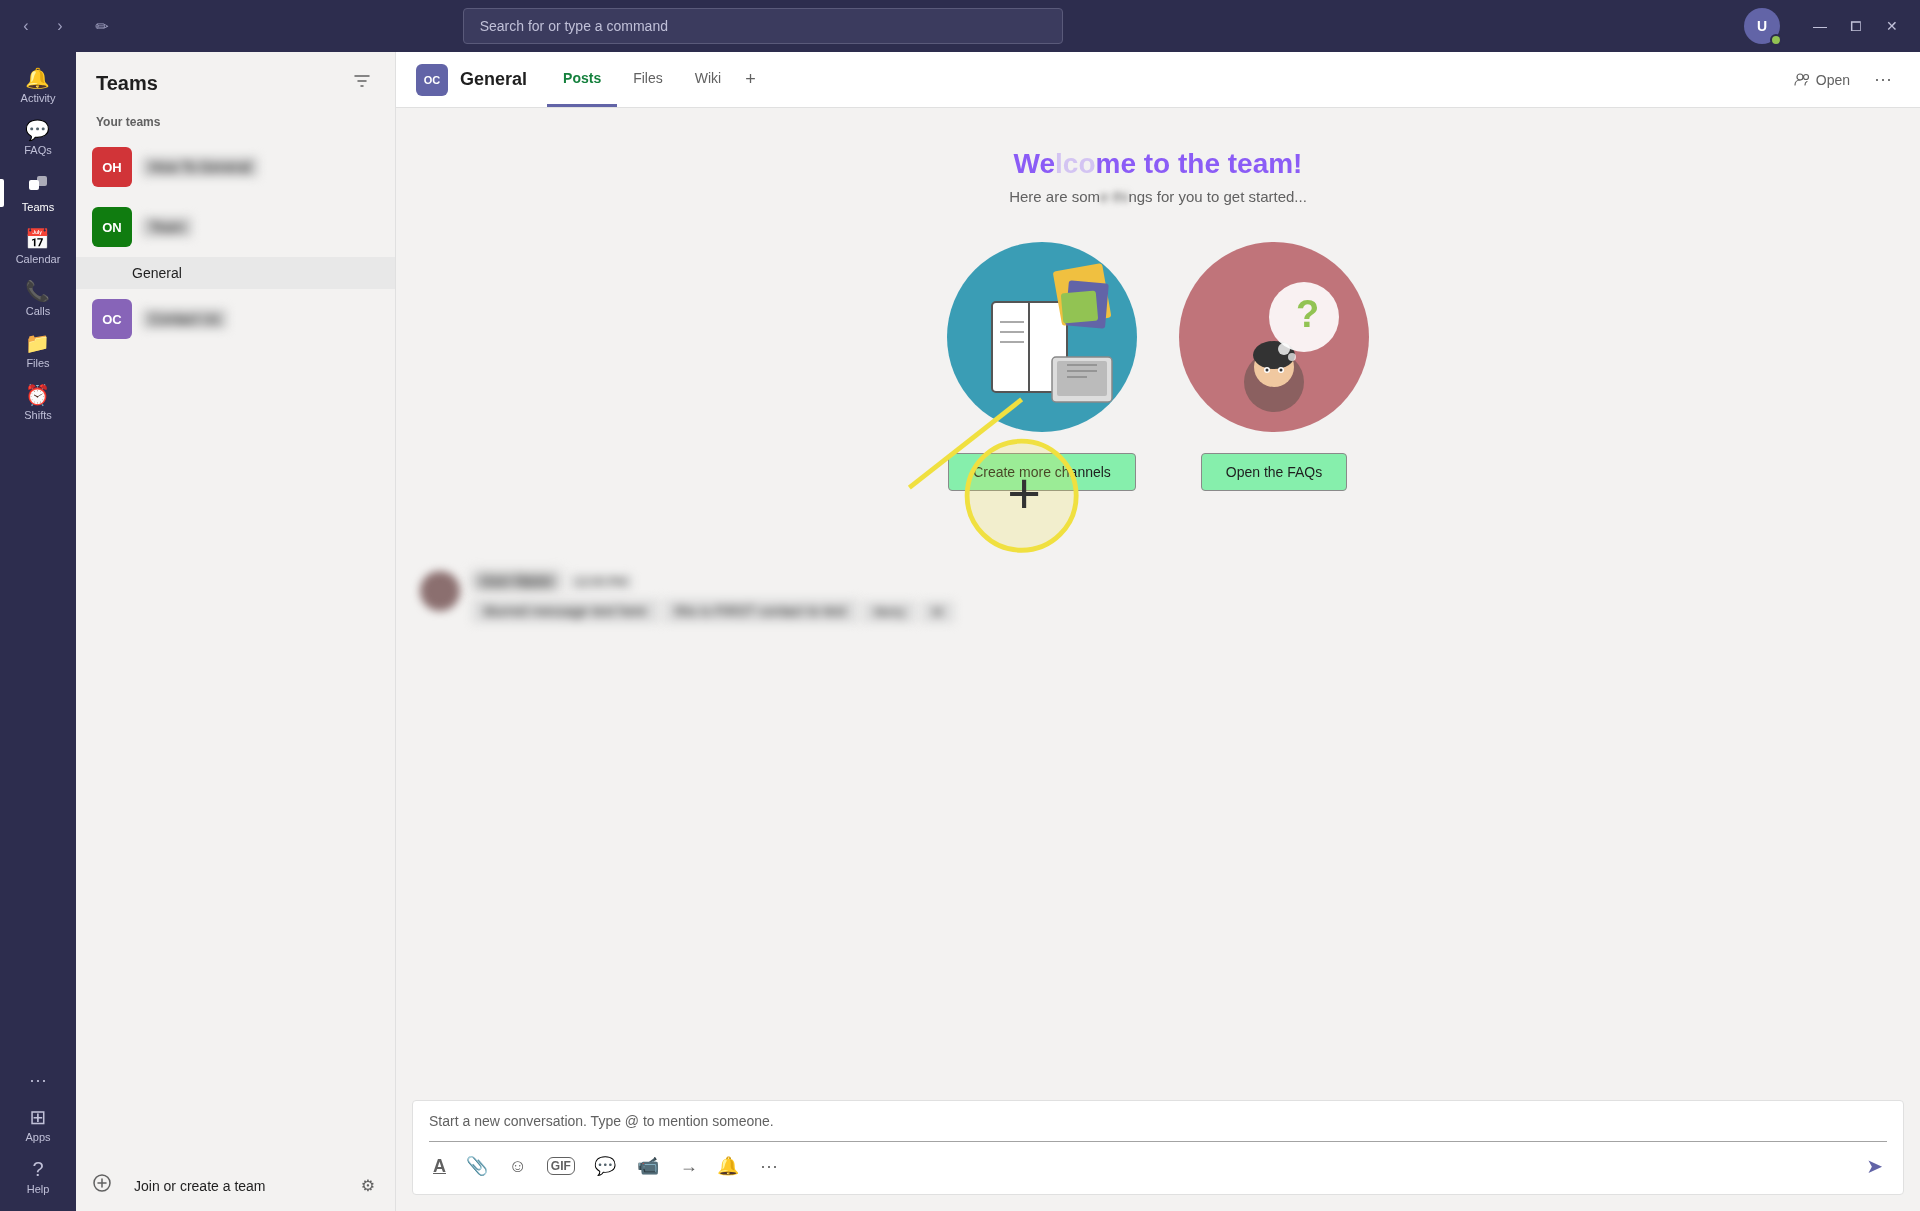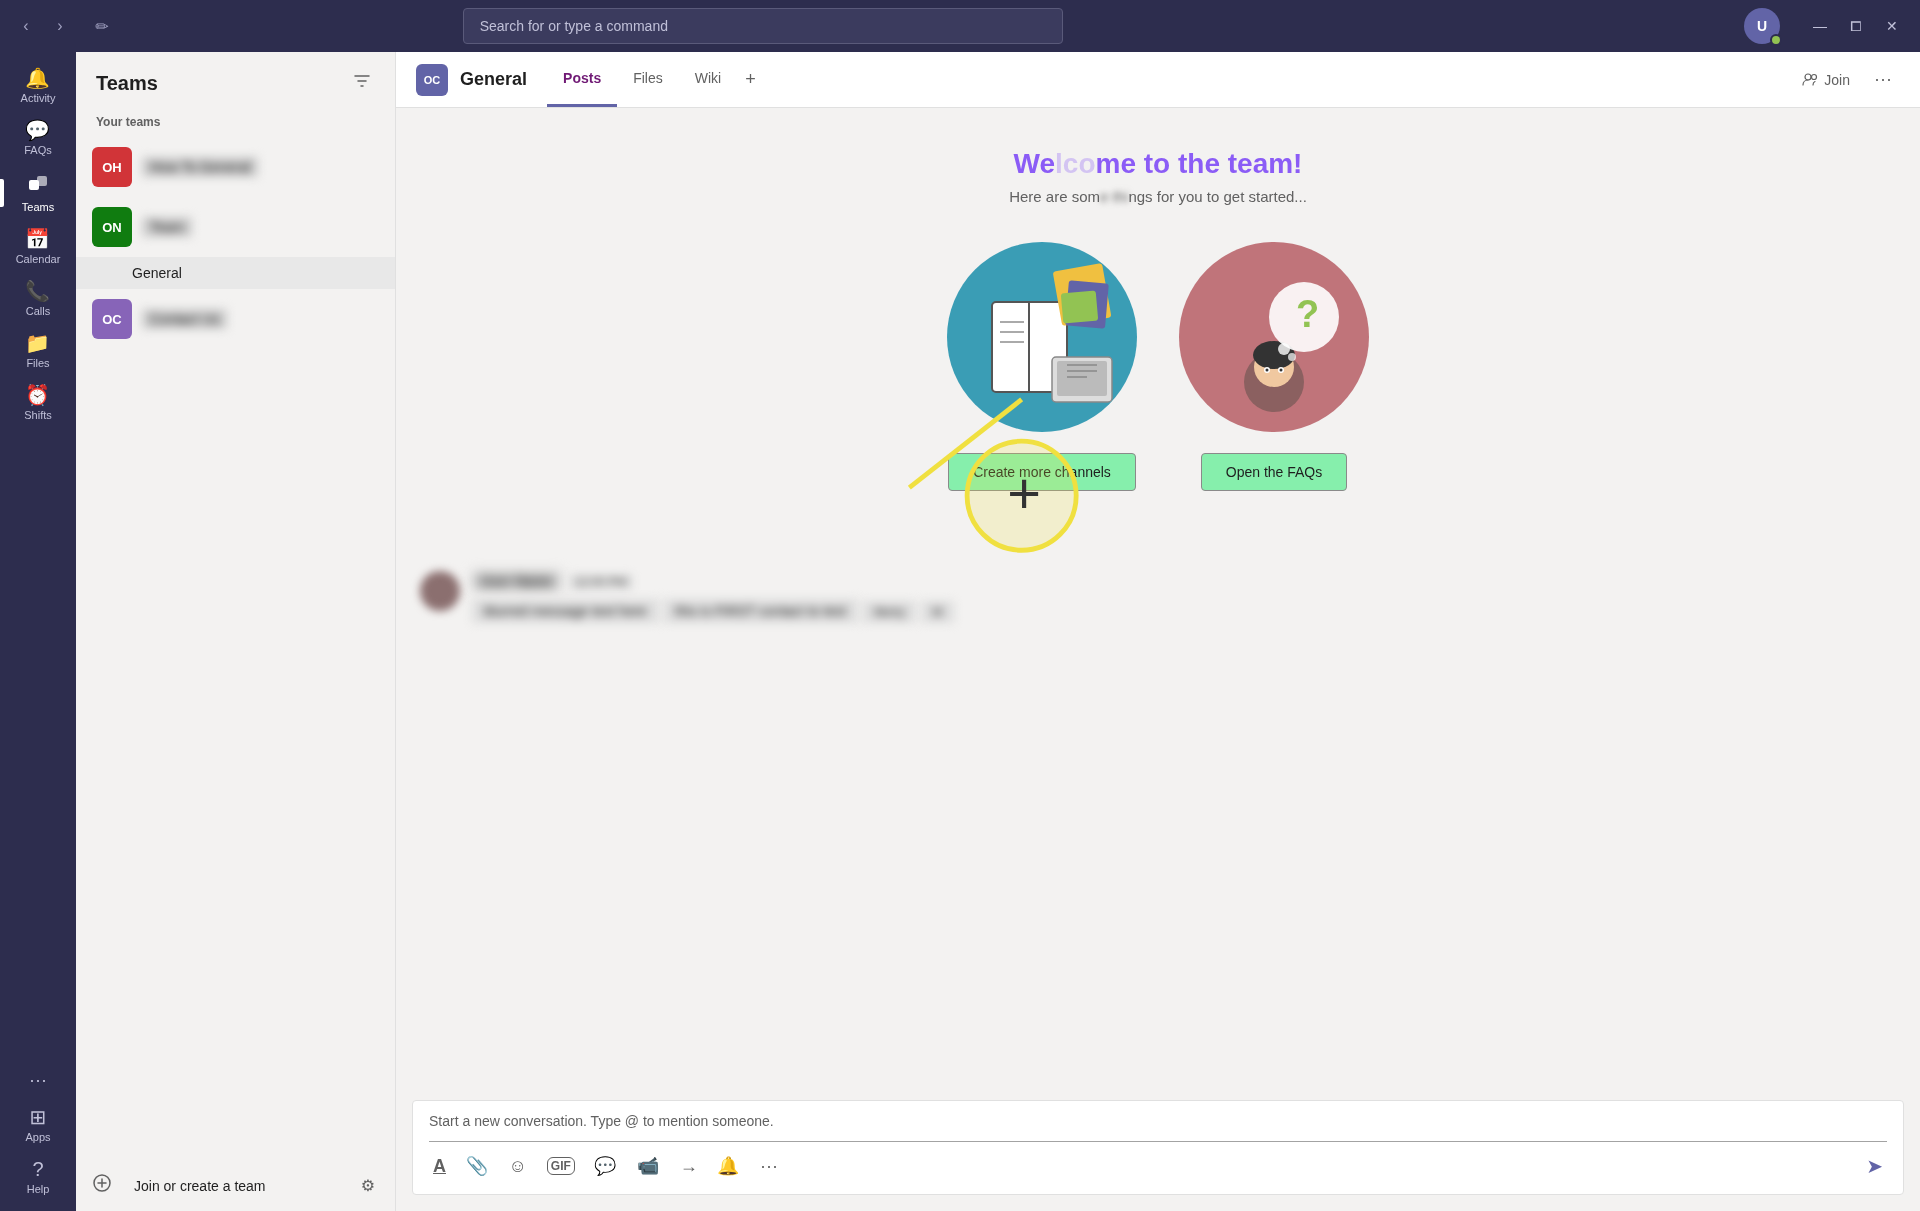--- a/index.html
+++ b/index.html
@@ -228,21 +228,21 @@
       height: 100%;
       display: flex;
       align-items: center;
       font-size: 14px;
       color: #616161;
       cursor: pointer;
       border-bottom: 3px solid transparent;
       position: relative;
     }
     .channel-tab.active {
-      color: #701a75;
+      color: #15803d;
       border-bottom: 3px solid #6264a7;
       font-weight: 600;
     }
     .add-tab-btn {
       background: none; border: none; cursor: pointer;
       color: #616161; font-size: 18px; padding: 0 8px;
       height: 100%;
       display: flex; align-items: center;
     }
     .channel-header-right {
@@ -553,21 +553,21 @@
         </button>
       </div>
       <div class="channel-header-right">
         <div class="team-badge">
           <svg width="16" height="16" viewBox="0 0 16 16" fill="none">
             <circle cx="6" cy="5" r="3" stroke="#616161" stroke-width="1.2"></circle>
             <path d="M1 13c0-2.8 2.2-5 5-5" stroke="#616161" stroke-width="1.2" stroke-linecap="round"></path>
             <circle cx="12" cy="5" r="2.5" stroke="#616161" stroke-width="1.2"></circle>
             <path d="M11 13c0-1.7.9-3 2-3.5" stroke="#616161" stroke-width="1.2" stroke-linecap="round"></path>
           </svg>
-          <span>Join</span>
+          <span>Open</span>
         </div>
         <button class="more-btn">···</button>
       </div>
     </div>
 
     <div class="posts-area" style="position:relative;">
 
       <div class="welcome-section">
         <div class="welcome-title">
           <span>We</span><span style="opacity:0.3;">lco</span><span>me to the team!</span>

